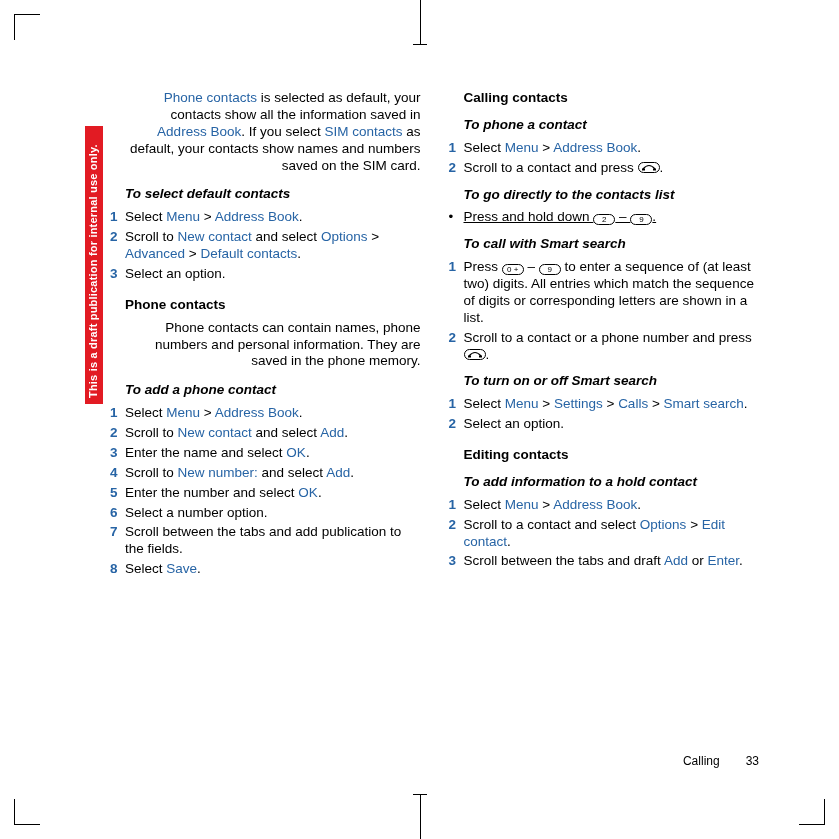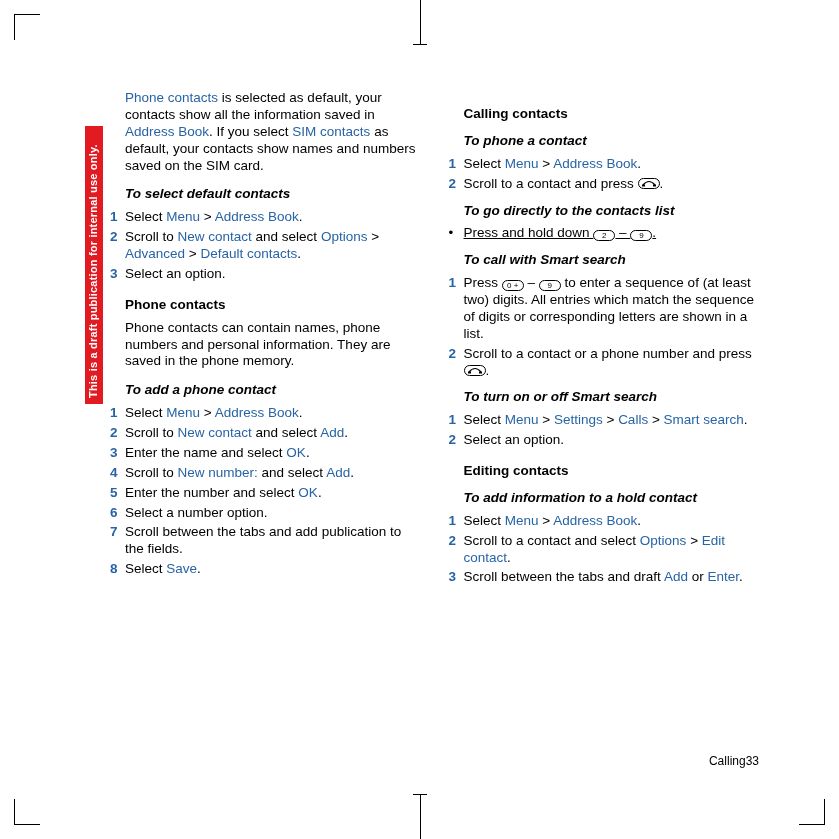--- a/index.html
+++ b/index.html
@@ -64,21 +64,21 @@
     top: 90px;
     left: 110px;
     right: 80px;
     bottom: 70px;
     display: flex;
     gap: 28px;
   }
   .col { flex: 1 1 0; }
 
   .para-indent { margin-left: 15px; }
-  p { margin: 0 0 12px 0; }
+  p { margin: 0 0 12px 0; text-align: right; }
 
   .h3 { font-weight: 700; font-style: italic; margin: 10px 0 6px 15px; }
   .h2 { font-weight: 700; margin: 14px 0 6px 15px; }
 
   ol.steps { list-style: none; padding: 0; margin: 0 0 4px 0; }
   ol.steps li { display: flex; margin: 0 0 3px 0; }
   ol.steps .num { color: var(--num); font-weight: 700; width: 15px; flex: 0 0 15px; }
   ol.steps .body { flex: 1 1 auto; }
 
   .bullet-row { display: flex; margin: 0 0 6px 0; }
@@ -100,21 +100,21 @@
     font-family: Arial, sans-serif;
   }
   .key.call svg { display: block; margin: 0 auto; }
 
   .footer {
     position: absolute;
     right: 80px;
     bottom: 70px;
     font-size: 12px;
   }
-  .footer .sec { }
+  .footer .sec { margin-right: 26px; }
   .footer .pg { font-weight: 400; }
 
 </style>
 </head>
 <body>
 
 <div class="reg-t-v"></div>
 <div class="reg-t-h"></div>
 <div class="reg-b-v"></div>
 <div class="reg-b-h"></div>
@@ -181,21 +181,21 @@
           <span class="body">Scroll between the tabs and add publication to the fields.</span>
         </li>
       <li>
           <span class="num">8</span>
           <span class="body"><span>Select </span><span class="lnk">Save</span><span>.</span></span>
         </li>
     </ol>
   </div>
 
   <div class="col">
-    <div class="h2" style="margin-top:16px">Calling contacts</div>
+    <div class="h2" style="margin-top:0">Calling contacts</div>
     <div class="h3">To phone a contact</div>
     <ol class="steps">
       <li>
           <span class="num">1</span>
           <span class="body"><span>Select </span><span class="lnk">Menu</span><span> &gt; </span><span class="lnk">Address Book</span><span>.</span></span>
         </li>
       <li>
           <span class="num">2</span>
           <span class="body"><span>Scroll to a contact and press </span><span class="key call"><svg width="18" height="9" viewBox="0 0 18 9">
                 <path d="M3 6 Q9 -1 15 6" fill="none" stroke="#000" stroke-width="1.2"></path>

